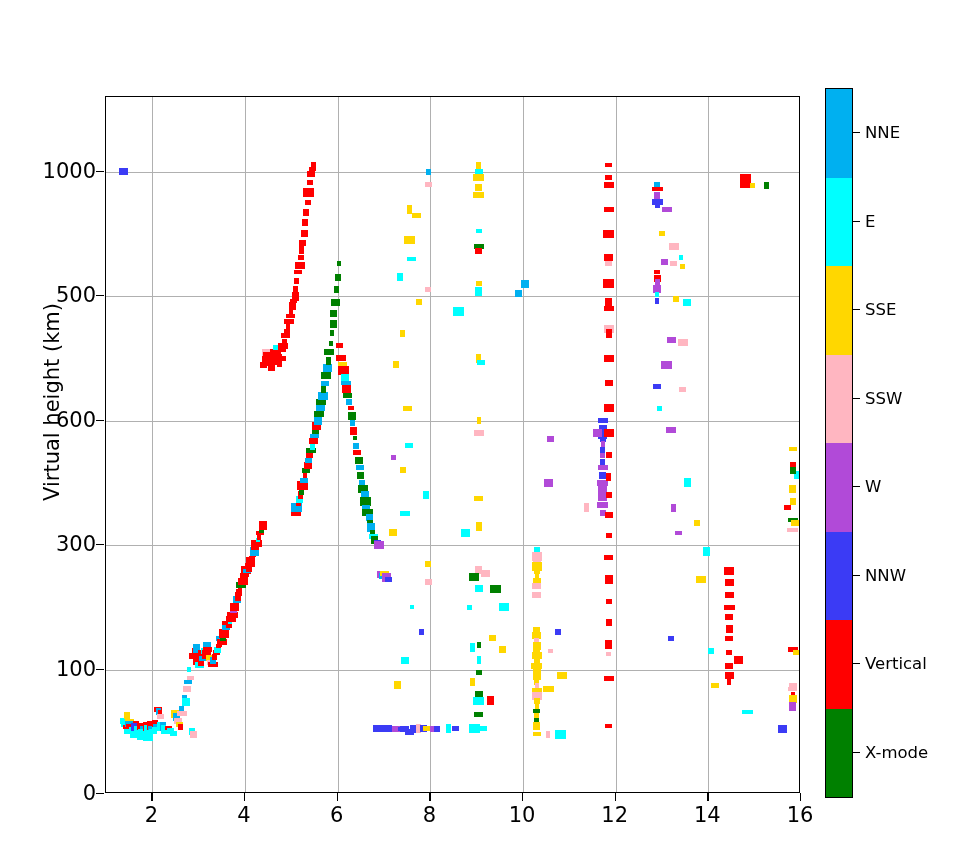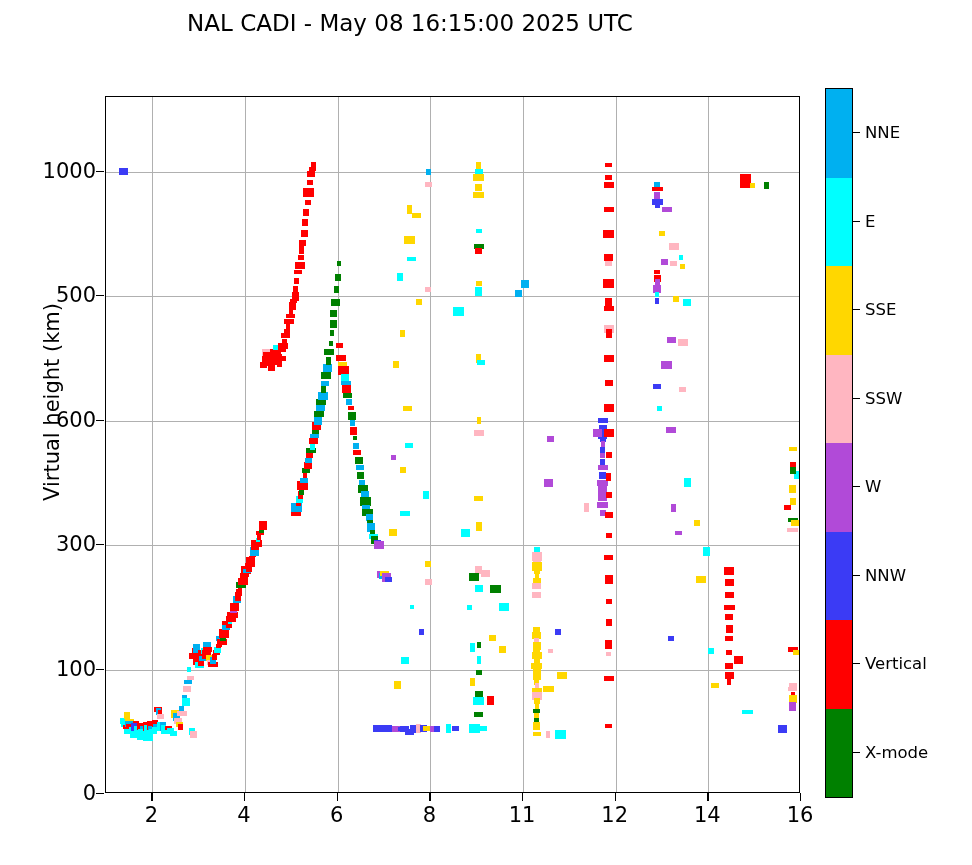--- a/index.html
+++ b/index.html
@@ -77,21 +77,20 @@
   .clabel {
     position: absolute; left: 12px; font-size: 16.5px; color: #000;
     transform: translateY(-9px); white-space: nowrap;
   }
 </style>
 </head>
 <body>
 
 <div id="root">
 
-  <div id="title">NAL CADI - May 08 16:15:00 2025 UTC</div>
 
   <div id="ylabel">Virtual height (km)</div>
   <div id="ytick-col">
       <div class="ytickmark" style="top: 697px;"></div>
       <div class="ytick" style="top: 697px;">0</div>
       <div class="ytickmark" style="top: 572.536px;"></div>
       <div class="ytick" style="top: 572.536px;">100</div>
       <div class="ytickmark" style="top: 448.071px;"></div>
       <div class="ytick" style="top: 448.071px;">300</div>
       <div class="ytickmark" style="top: 323.607px;"></div>
@@ -599,21 +598,21 @@
   <div id="xtick-row">
       <div class="xtickmark" style="left: 46.3333px;"></div>
       <div class="xtick" style="left: 46.3333px;">2</div>
       <div class="xtickmark" style="left: 139px;"></div>
       <div class="xtick" style="left: 139px;">4</div>
       <div class="xtickmark" style="left: 231.667px;"></div>
       <div class="xtick" style="left: 231.667px;">6</div>
       <div class="xtickmark" style="left: 324.333px;"></div>
       <div class="xtick" style="left: 324.333px;">8</div>
       <div class="xtickmark" style="left: 417px;"></div>
-      <div class="xtick" style="left: 417px;">11</div>
+      <div class="xtick" style="left: 417px;">10</div>
       <div class="xtickmark" style="left: 509.667px;"></div>
       <div class="xtick" style="left: 509.667px;">12</div>
       <div class="xtickmark" style="left: 602.333px;"></div>
       <div class="xtick" style="left: 602.333px;">14</div>
       <div class="xtickmark" style="left: 695px;"></div>
       <div class="xtick" style="left: 695px;">16</div>
     </div>
 
   <div id="cbar-frame">
       <div class="cband" style="top: 0px; height: 89px; background: rgb(0, 176, 240);"></div>

